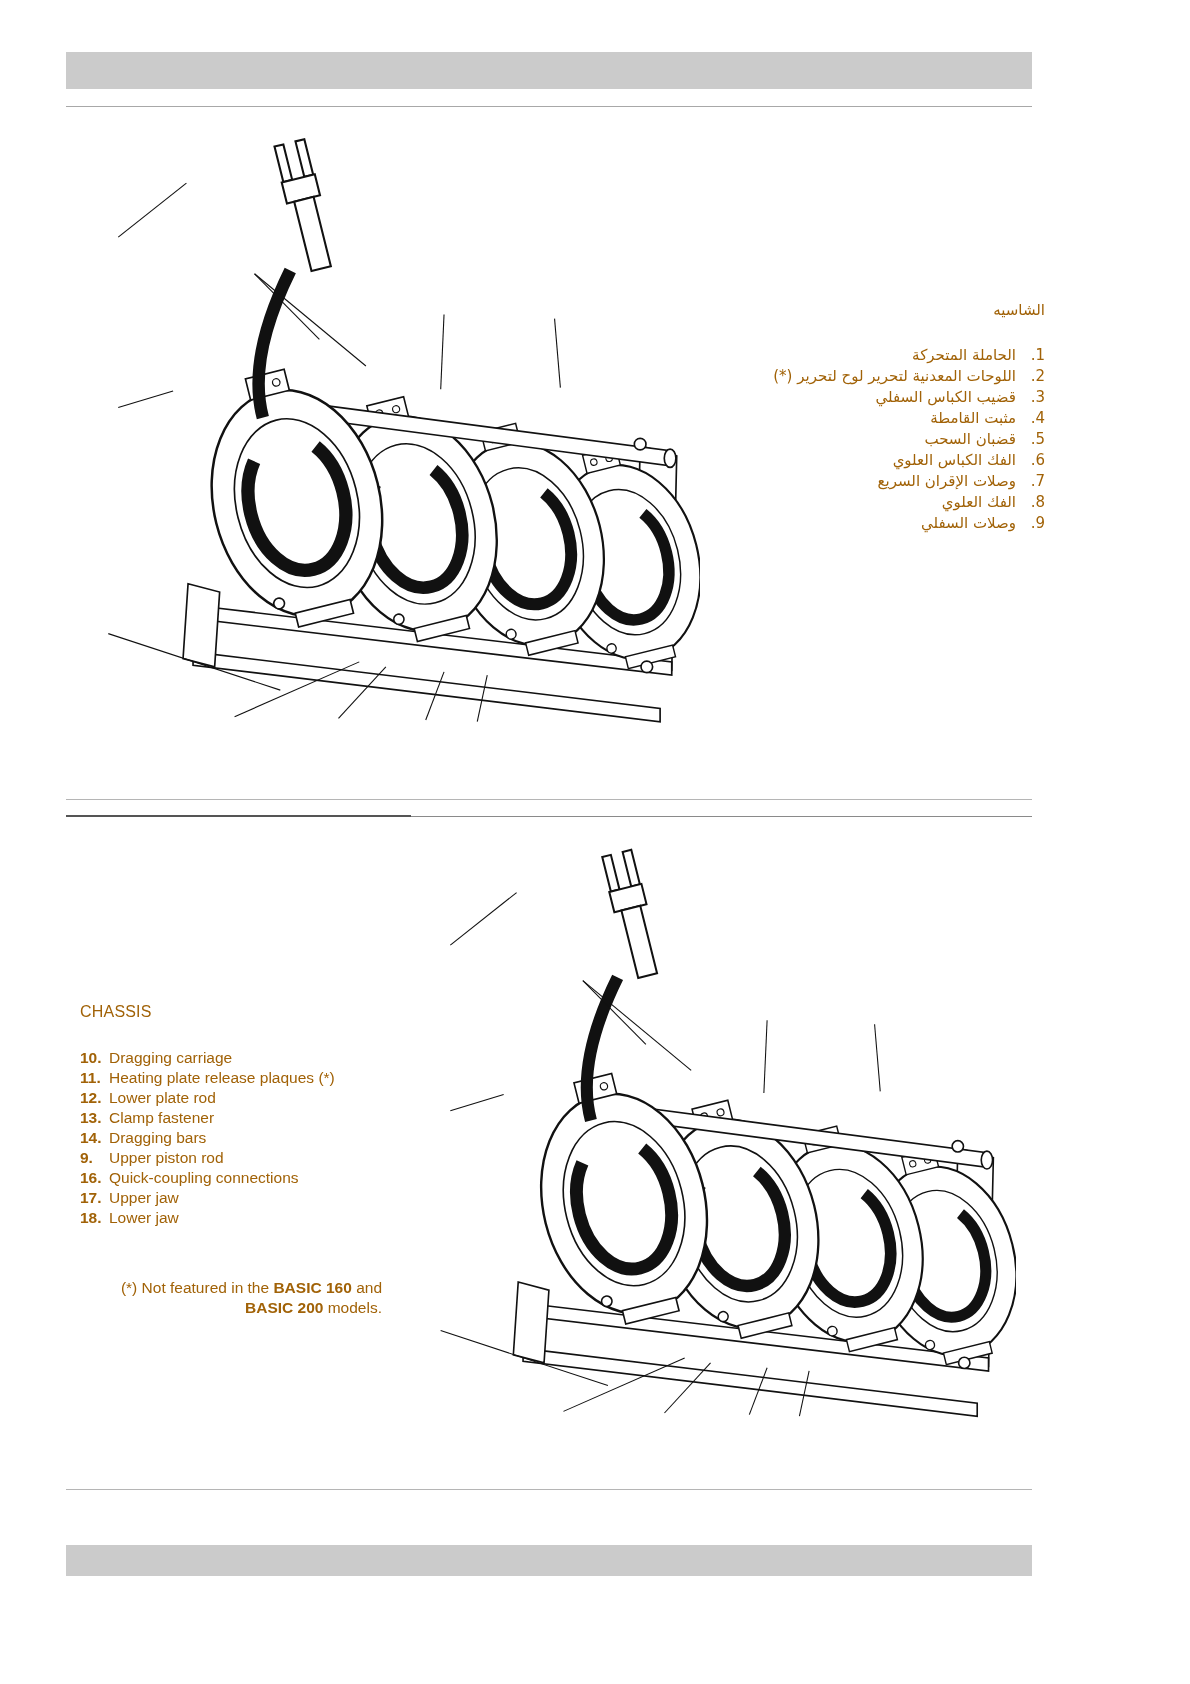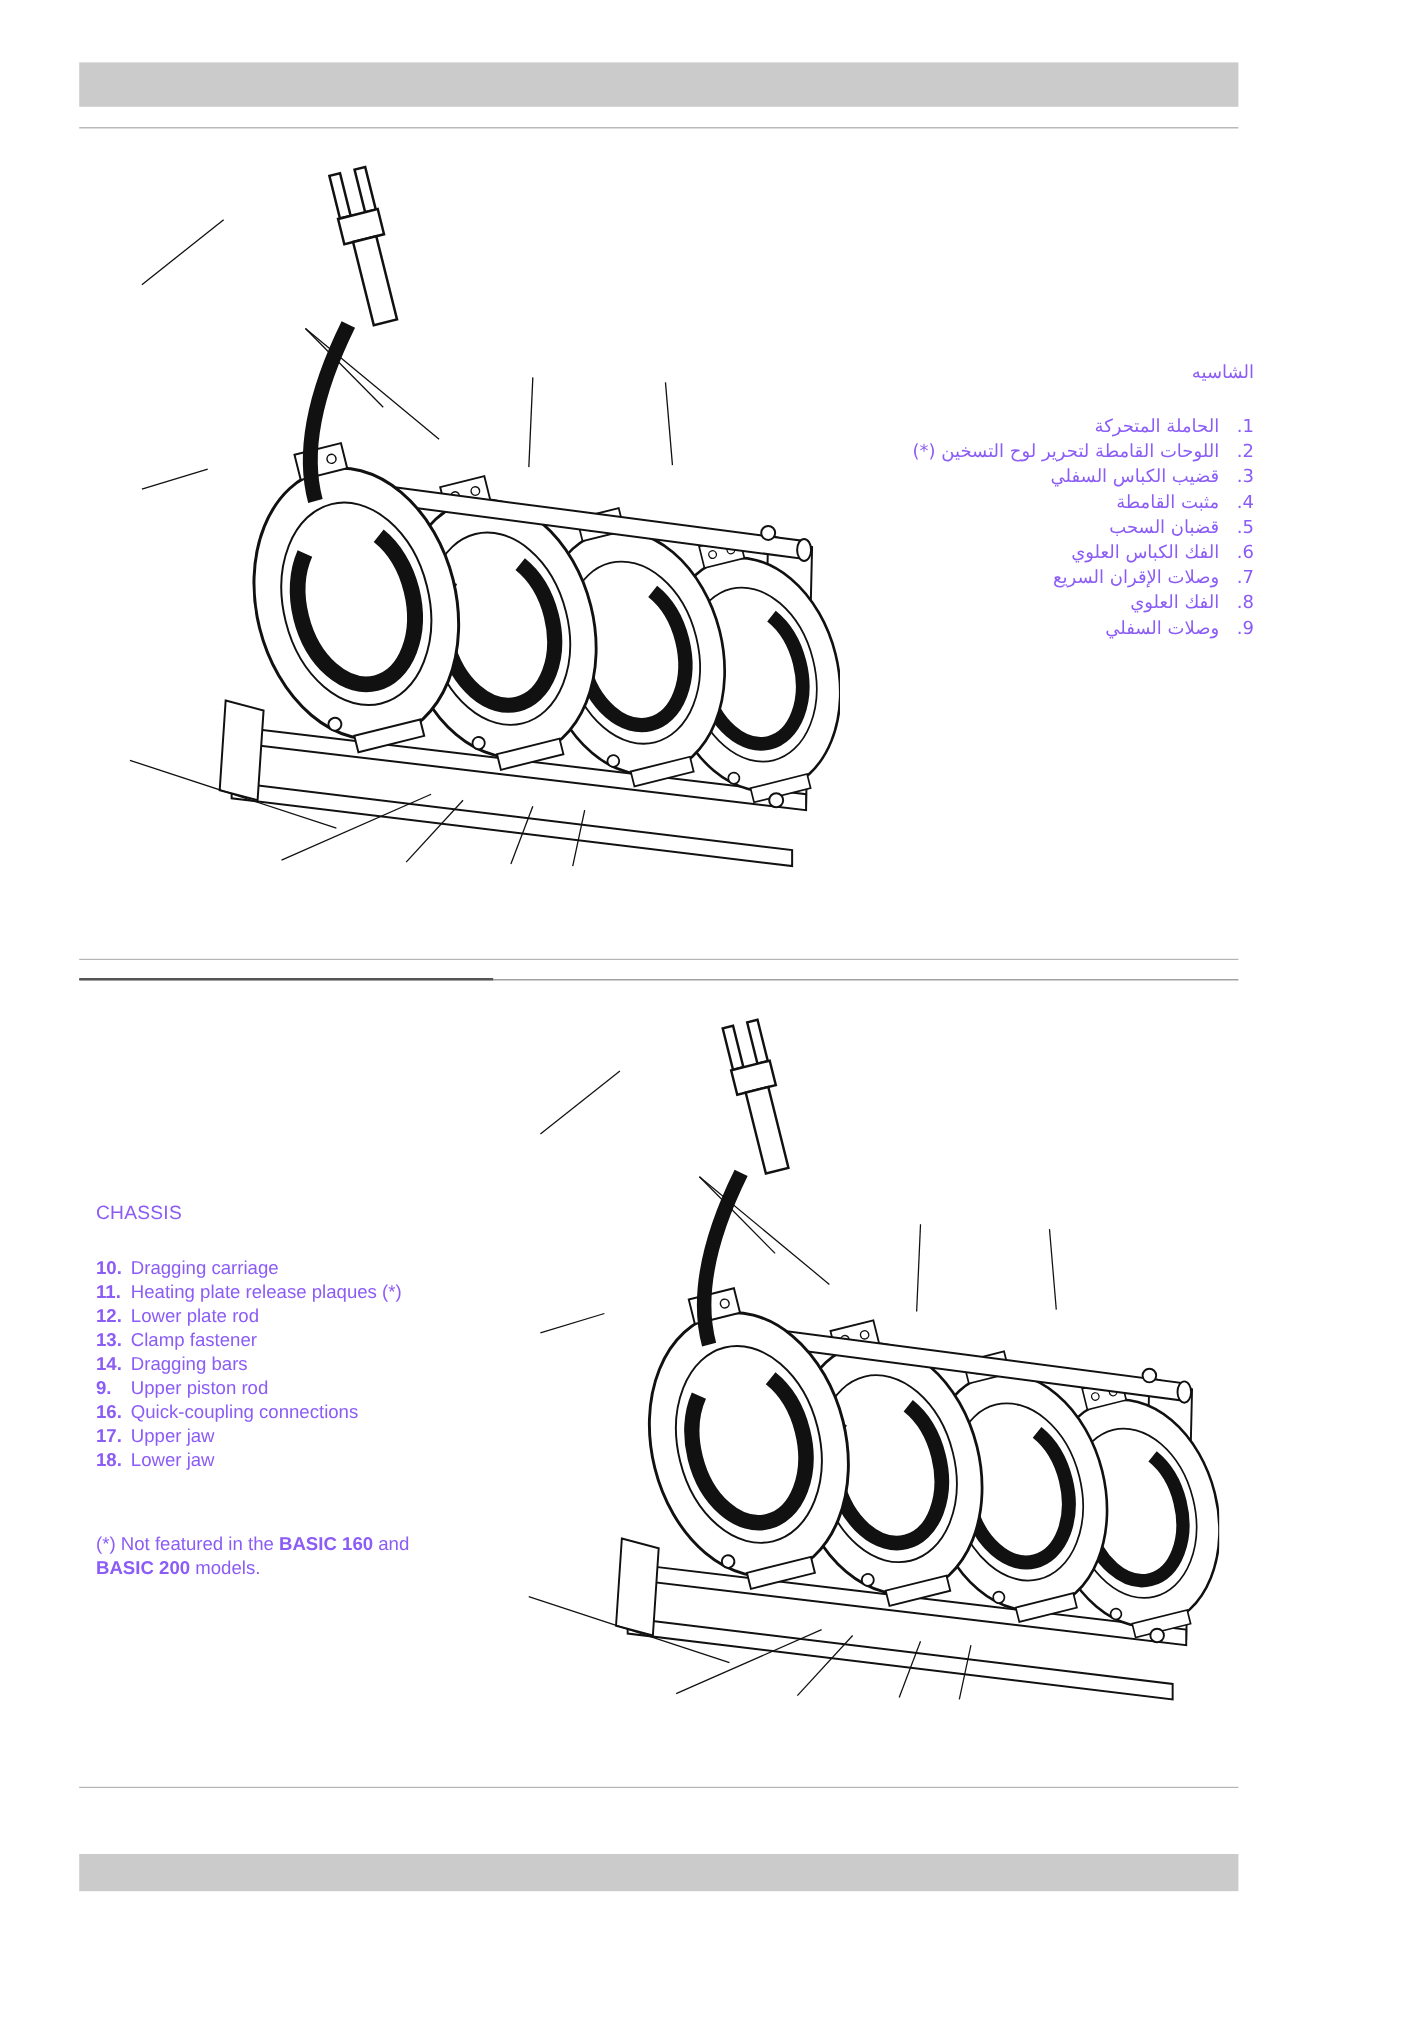--- a/index.html
+++ b/index.html
@@ -1,18 +1,18 @@
 <!DOCTYPE html>
 <html><head>
 <meta charset="utf-8">
 <style>
   html,body { margin:0; padding:0; background:#ffffff; }
   .page {
     position:relative; width:1190px; height:1684px; background:#fff;
-    font-family:"Liberation Sans", sans-serif; color:#8b5cf6; overflow:hidden;
+    font-family:"Liberation Sans", sans-serif; color:#a16207; overflow:hidden;
   }
   .bar { position:absolute; left:66px; width:966px; background:#cbcbcb; }
   .bar-top { top:52px; height:37px; }
   .bar-bottom { top:1545px; height:31px; }
   .rule { position:absolute; left:66px; width:966px; height:0; border-top:1px solid #9a9a9a; }
   .rule-header { top:106px; border-top-color:#a8a8a8; }
   .rule-mid1 { top:799px; border-top-color:#b5b5b5; }
   .rule-mid2 { top:816px; border-top-color:#8a8a8a; }
   .rule-mid2-dark { top:815px; width:345px; border-top:2px solid #555; }
   .rule-bottom { top:1489px; border-top-color:#b5b5b5; }
@@ -36,21 +36,21 @@
 
   
   .en-block {
     position:absolute; left:80px; top:1002px; width:345px;
     font-size:15.5px; line-height:20px;
   }
   .en-heading { font-weight:normal; font-size:16px; letter-spacing:0.2px; }
   .en-list { margin-top:26px; }
   .en-item { display:flex;align-items:flex-end; }
   .en-num { font-weight:bold; min-width:29px; }
-  .en-note { margin-top:50px; width:302px; }
+  .en-note { margin-top:50px; width:302px;text-align:right; }
 </style>
 </head>
 <body>
 
 <div class="page">
 
   <div class="bar bar-top"></div>
   <div class="rule rule-header"></div>
   <div class="rule rule-mid1"></div>
   <div class="rule rule-mid2"></div>
@@ -126,21 +126,21 @@
     <div class="ar-heading">الشاسيه</div>
     <div class="ar-list">
 
         <div class="ar-item">
           <span class="ar-num">1.</span>
           <span class="ar-label">الحاملة المتحركة</span>
         </div>
 
         <div class="ar-item">
           <span class="ar-num">2.</span>
-          <span class="ar-label">اللوحات القامطة لتحرير لوح التسخين (*)</span>
+          <span class="ar-label">اللوحات المعدنية لتحرير لوح لتحرير (*)</span>
         </div>
 
         <div class="ar-item">
           <span class="ar-num">3.</span>
           <span class="ar-label">قضيب الكباس السفلي</span>
         </div>
 
         <div class="ar-item">
           <span class="ar-num">4.</span>
           <span class="ar-label">مثبت القامطة</span>

